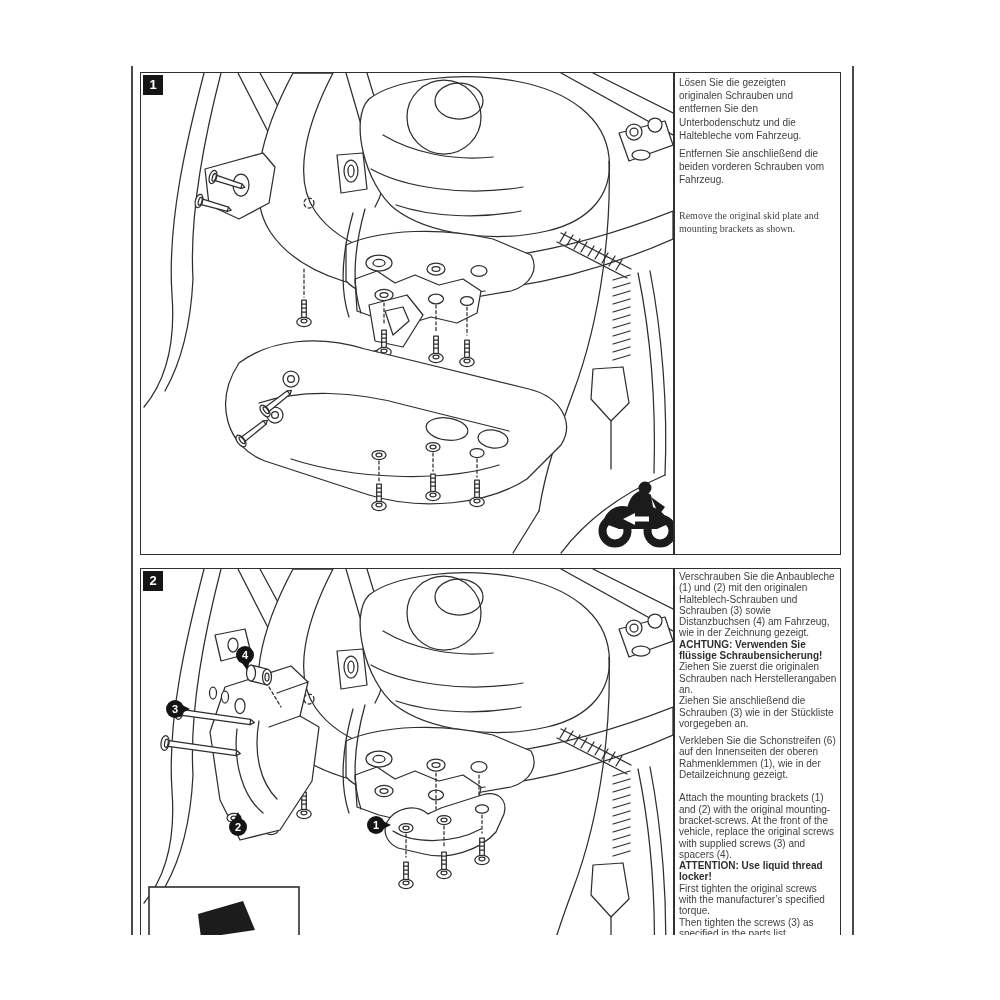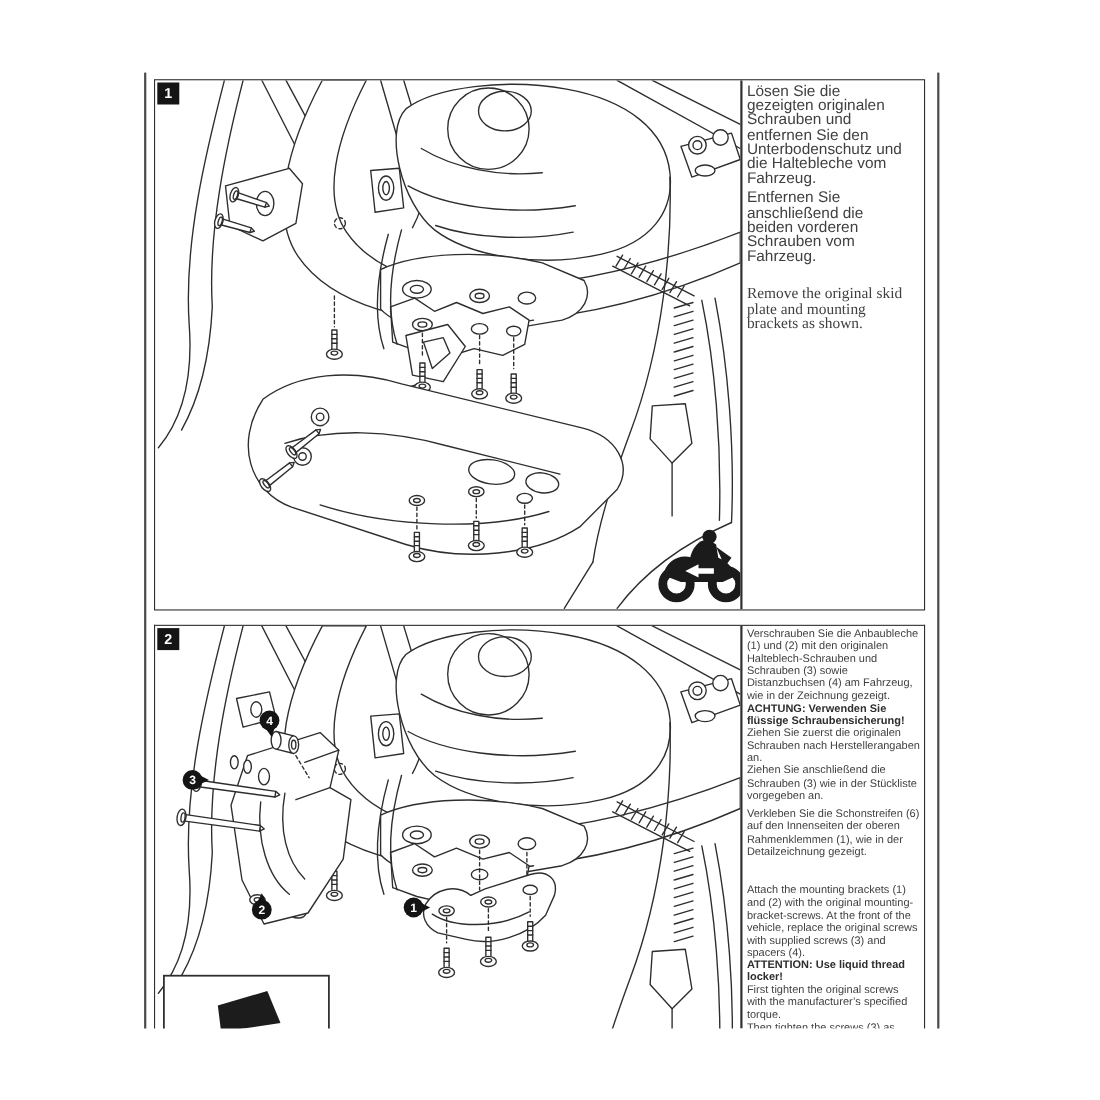--- a/index.html
+++ b/index.html
@@ -12,27 +12,27 @@
          background:#ffffff;box-sizing:border-box;overflow:hidden;}
   #panel1{top:72px;height:483px;}
   #panel2{top:568px;height:367px;border-bottom:none;}
   .vdiv{position:absolute;left:532px;top:0;bottom:0;width:1.6px;background:#2f2f2f;}
   .step-badge{position:absolute;left:2px;top:2px;width:20px;height:20px;background:#151515;
               color:#ffffff;font-size:13px;font-weight:bold;line-height:20px;text-align:center;}
   .draw{position:absolute;left:0;top:0;}
   .tcol{position:absolute;left:538px;width:158px;color:#3f3f3f;}
   #tcol1{top:3px;}
   #tcol2{top:2px;}
-  #tcol1 p{font-size:14px;line-height:13.2px;margin:0 12px 5px 0;}
+  #tcol1 p{font-size:10px;line-height:13.2px;margin:0 12px 5px 0;}
   #tcol2 p{font-size:10px;line-height:11.3px;margin:0 0 2px 0;}
   .tcol p.b{font-weight:bold;color:#2e2e2e;}
   .t0{margin-bottom:0 !important;}
   .mb6{margin-bottom:6px !important;}
   #tcol1 .en-start{margin-top:22px;font-family:Liberation Serif, serif;}
-  #tcol2 .en-start{margin-top:24px;margin-bottom:0;}
+  #tcol2 .en-start{margin-top:12px;margin-bottom:0;}
   
   .ln{fill:none;stroke:#2e2e2e;stroke-width:1.25;stroke-linecap:round;stroke-linejoin:round;}
   .wh{fill:#ffffff;stroke:#2e2e2e;stroke-width:1.25;stroke-linecap:round;stroke-linejoin:round;}
   .dsh{stroke-dasharray:3 2.6;}
   .bt{fill:#ffffff;font-weight:bold;font-size:11px;text-anchor:middle;
       font-family:"Liberation Sans",sans-serif;}
 </style>
 </head>
 <body>
 

